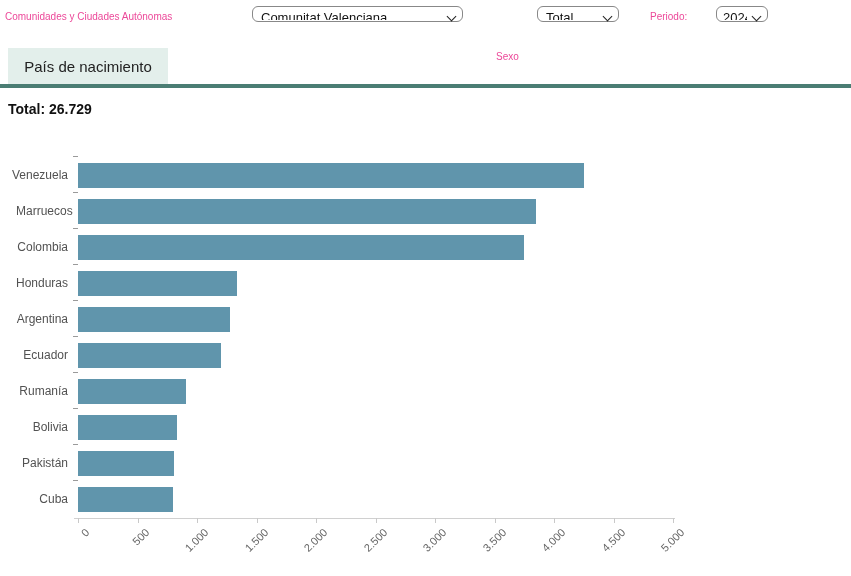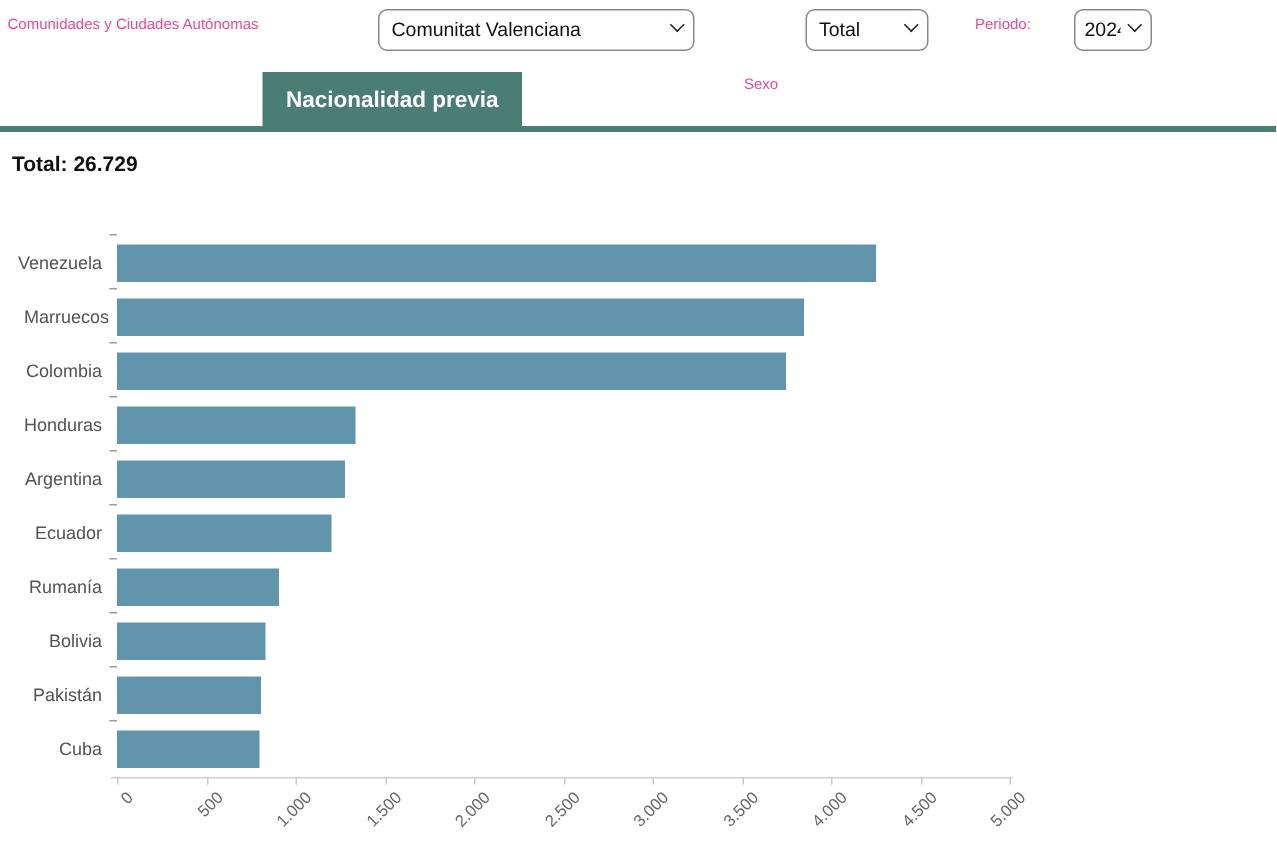--- a/index.html
+++ b/index.html
@@ -4,21 +4,21 @@
 <style>
   * { margin:0; padding:0; box-sizing:border-box; }
   html,body { background:#fff; }
   body { font-family:"Liberation Sans", sans-serif; }
   .page { position:relative; width:851px; height:576px; background:#fff; overflow:hidden; }
 
   
   .flabel { position:absolute; font-size:10px; color:#ec4899; line-height:22px; white-space:nowrap; }
   .sel-wrap { position:absolute; height:23px; }
   .sel-wrap select {
-    width:100%; height:28px; appearance:none; -webkit-appearance:none;
+    width:100%; height:16px; appearance:none; -webkit-appearance:none;
     border:1px solid #888; border-radius:6px; background:#fff;
     font-family:"Liberation Sans", sans-serif; font-size:13px; color:#111;
     padding:0 20px 1px 8px; line-height:21px;
   }
   .chev { position:absolute; right:8px; top:7px; width:7px; height:7px;
     border-right:1.6px solid #222; border-bottom:1.6px solid #222;
     transform:rotate(45deg); pointer-events:none; }
 
   
   .tab { position:absolute; top:48px; height:36px; display:flex; align-items:center;
@@ -64,22 +64,22 @@
 
     <span class="flabel" style="left:650px; top:6px;">Periodo:</span>
     <span class="sel-wrap" style="left:716px; top:6px; width:52px;">
       <select style="padding-left:6px;">
         <option>2024</option>
       </select>
       <span class="chev"></span>
     </span>
   </div>
 
-  <div class="tab tab-active" style="left:175px; width:173px;">
-    <span>Nacionalidad previa</span>
+  <div class="tab tab-inactive" style="left:8px; width:160px;">
+    <span>País de nacimiento</span>
   </div>
   <div class="tab-underline"></div>
 
   <div class="total">Total: 26.729</div>
 
   <div class="chart" id="chart">
       <div class="cat-label" style="left: 0px; top: 163px; height: 25px; line-height: 25px;">Venezuela</div>
       <div class="ytick" style="left: 73px; top: 156px;"></div>
       <div class="bar" style="left: 78px; top: 163px; height: 25px; width: 506px; background: rgb(96, 149, 172);"></div>
       <div class="cat-label" style="left: 0px; top: 199px; height: 25px; line-height: 25px; padding-left: 16px;">Marruecos</div>

